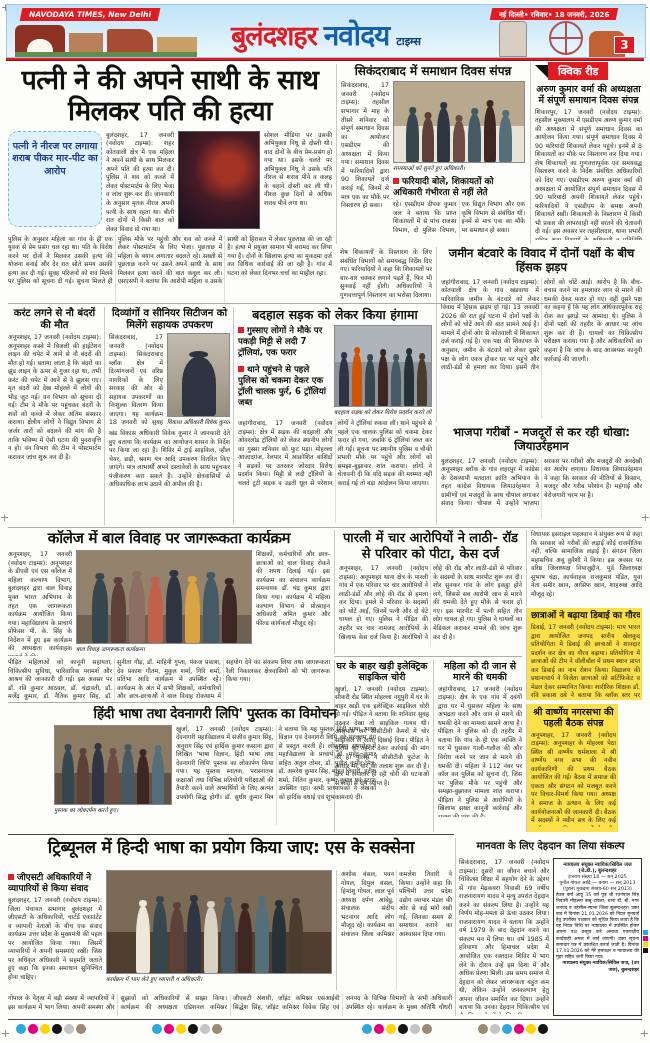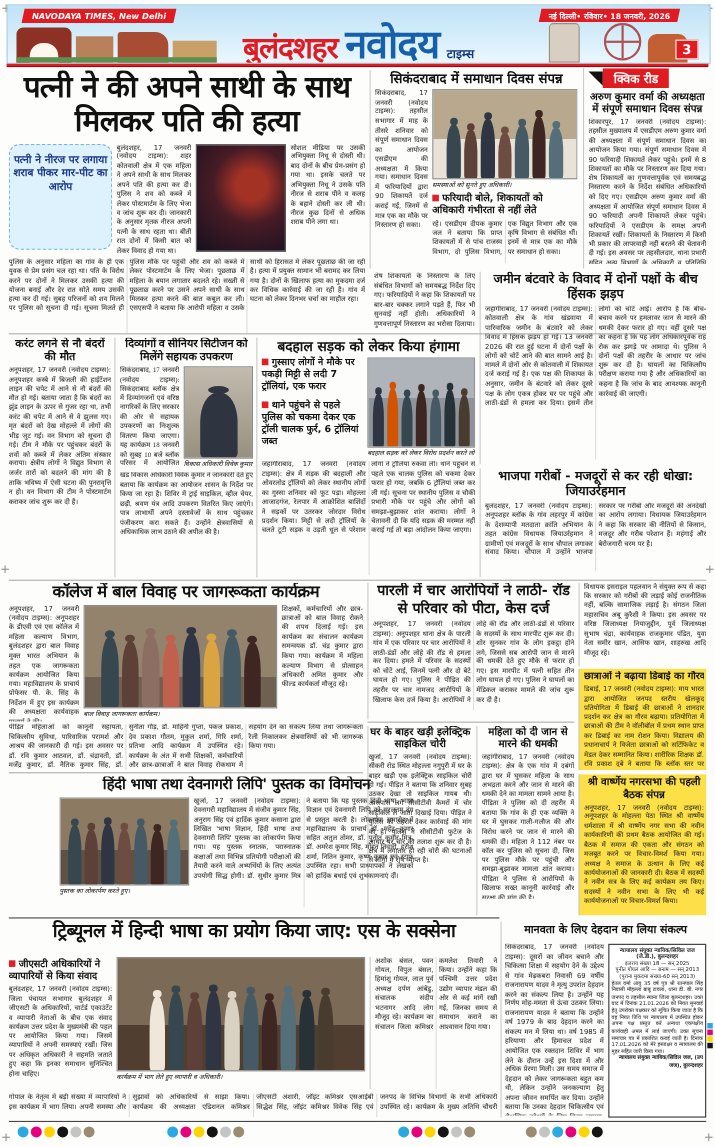--- a/index.html
+++ b/index.html
@@ -48,21 +48,21 @@
   .masthead{left:6px;top:4px;width:638px;height:52px;background:linear-gradient(#bfe2f6,#eaf7fe);
             border:1px solid #9fc9e2;overflow:hidden;}
   .ribbon{position:absolute;background:#e01b22;color:#fff;font-weight:700;display:flex;align-items:center;
           padding:0 8px;transform:skewX(-12deg);}
   .ribbon span{transform:skewX(12deg);display:block;}
   .rib-l{left:14px;top:3px;height:13px;font-size:7.5px;font-style:italic;}
   .rib-r{right:28px;top:3px;height:12px;font-size:7px;}
   .np-title{position:absolute;left:0;right:0;top:10px;display:flex;justify-content:center;
             align-items:baseline;gap:7px;}
   .t-city{color:#e01b22;font-size:27px;font-weight:800;letter-spacing:-1px;}
-  .t-brand{color:#1660ab;font-size:36px;font-weight:800;letter-spacing:-1px;}
+  .t-brand{color:#1660ab;font-size:28px;font-weight:800;letter-spacing:-1px;}
   .t-suffix{color:#123a77;font-size:11px;font-weight:700;}
   .pagenum{position:absolute;right:10px;bottom:3px;width:19px;height:16px;background:#e01b22;color:#fff;
            font-size:12px;font-weight:800;display:flex;align-items:center;justify-content:center;border:1px solid #fff;}
   .bld{position:absolute;bottom:0;}
   .redrule{left:6px;top:58px;width:638px;height:0;border-top:2.5px solid #e01b22;border-bottom:1px solid #8c1116;}
   
   .qr-tab{display:flex;align-items:center;margin-bottom:3px;}
   .qr-tri{width:0;height:0;border-top:13px solid #111;border-left:13px solid transparent;}
   .qr-label{background:#e01b22;color:#fff;font-weight:800;font-size:11px;padding:1px 10px 2px 10px;}
   
@@ -174,21 +174,21 @@
     <div class="body cols2" style="height:140px;">जहांगीराबाद, 17 जनवरी (नवोदय टाइम्स): कोतवाली क्षेत्र के गांव खंडवाया में पारिवारिक जमीन के बंटवारे को लेकर विवाद में हिंसक झड़प हो गई। 13 जनवरी 2026 की रात हुई घटना में दोनों पक्षों के लोगों को चोटें आने की बात सामने आई है। मामले में दोनों ओर से कोतवाली में शिकायत दर्ज कराई गई है। एक पक्ष की शिकायत के अनुसार, जमीन के बंटवारे को लेकर दूसरे पक्ष के लोग एकत्र होकर घर पर पहुंचे और लाठी-डंडों से हमला कर दिया। इसमें तीन लोगों को चोटें आईं। आरोप है कि बीच-बचाव करने पर हमलावर जान से मारने की धमकी देकर फरार हो गए। वहीं दूसरे पक्ष का कहना है कि यह लोग अधिकारपूर्वक राह रोक कर झगड़े पर आमादा थे। पुलिस ने दोनों पक्षों की तहरीर के आधार पर जांच शुरू कर दी है। घायलों का चिकित्सीय परीक्षण कराया गया है और अधिकारियों का कहना है कि जांच के बाद आवश्यक कानूनी कार्रवाई की जाएगी।</div>
   </section>
 
   <div class="hr" style="left:8px;top:303px;width:634px;"></div>
 
   <section class="abs art" style="left:8px;top:307px;width:93px;height:218px;">
     <h3 class="hl-sm" style="text-align:center;">करंट लगने से नौ बंदरों की मौत</h3>
     <div class="body" style="height:188px;">अनूपशहर, 17 जनवरी (नवोदय टाइम्स): अनूपशहर कस्बे में बिजली की हाईटेंशन लाइन की चपेट में आने से नौ बंदरों की मौत हो गई। बताया जाता है कि बंदरों का झुंड लाइन के ऊपर से गुजर रहा था, तभी करंट की चपेट में आने से वे झुलस गए। मृत बंदरों को देख मोहल्ले में लोगों की भीड़ जुट गई। वन विभाग को सूचना दी गई। टीम ने मौके पर पहुंचकर बंदरों के शवों को कब्जे में लेकर अंतिम संस्कार कराया। क्षेत्रीय लोगों ने विद्युत विभाग से जर्जर तारों को बदलने की मांग की है ताकि भविष्य में ऐसी घटना की पुनरावृत्ति न हो। वन विभाग की टीम ने पोस्टमार्टम कराकर जांच शुरू कर दी है।</div>
   </section>
 
-  <section class="abs art rl" style="left:104px;top:307px;width:126px;height:218px;padding-left:4px;box-sizing:border-box;font-family:Liberation Serif, serif;">
+  <section class="abs art rl" style="left:104px;top:307px;width:126px;height:218px;padding-left:4px;box-sizing:border-box;">
     <h3 class="hl-sm" style="text-align:center;">दिव्यांगों व सीनियर सिटीजन को मिलेंगे सहायक उपकरण</h3>
     <div class="row">
       <div class="body" style="width:54px;flex:0 0 54px;height:92px;">सिकंदराबाद, 17 जनवरी (नवोदय टाइम्स): सिकंदराबाद ब्लॉक क्षेत्र में दिव्यांगजनों एवं वरिष्ठ नागरिकों के लिए सरकार की ओर से सहायक उपकरणों का निःशुल्क वितरण किया जाएगा। यह कार्यक्रम 18 जनवरी को सुबह 10 बजे ब्लॉक परिसर में आयोजित होगा।</div>
       <div class="stack f">
         <div class="photo ph-portrait" style="height:84px;">
           <i class="p" style="width:34px;height:72%;background:#2e3440;"></i>
         </div>
         <div class="cap">विकास अधिकारी विवेक कुमार।</div>
       </div>
     </div>
@@ -263,21 +263,21 @@
   <section class="abs art rl" style="left:334px;top:660px;width:95px;height:172px;padding-left:0;box-sizing:border-box;">
     <h3 class="hl-xs">घर के बाहर खड़ी इलेक्ट्रिक साइकिल चोरी</h3>
     <div class="body" style="height:138px;">खुर्जा, 17 जनवरी (नवोदय टाइम्स): सीकरी रोड स्थित मोहल्ला नगुपुरी में घर के बाहर खड़ी एक इलेक्ट्रिक साइकिल चोरी हो गई। पीड़ित ने बताया कि शनिवार सुबह उठकर देखा तो साइकिल गायब थी। आसपास लगे सीसीटीवी कैमरों में चोर साइकिल ले जाता दिखाई दिया। पीड़ित ने पुलिस को तहरीर देकर कार्रवाई की मांग की है। पुलिस ने सीसीटीवी फुटेज के आधार पर चोर की तलाश शुरू कर दी है। क्षेत्र में लगातार हो रही चोरी की घटनाओं से लोगों में रोष व्याप्त है।</div>
   </section>
 
   <section class="abs art rl" style="left:433px;top:660px;width:89px;height:172px;padding-left:4px;box-sizing:border-box;">
     <h3 class="hl-xs">महिला को दी जान से मारने की धमकी</h3>
     <div class="body" style="height:132px;">जहांगीराबाद, 17 जनवरी (नवोदय टाइम्स): क्षेत्र के एक गांव में दबंगों द्वारा घर में घुसकर महिला के साथ अभद्रता करने और जान से मारने की धमकी देने का मामला सामने आया है। पीड़िता ने पुलिस को दी तहरीर में बताया कि गांव के ही एक व्यक्ति ने घर में घुसकर गाली-गलौज की और विरोध करने पर जान से मारने की धमकी दी। महिला ने 112 नंबर पर कॉल कर पुलिस को सूचना दी, जिस पर पुलिस मौके पर पहुंची और समझा-बुझाकर मामला शांत कराया। पीड़िता ने पुलिस से आरोपियों के खिलाफ सख्त कानूनी कार्रवाई और सुरक्षा की मांग की है।</div>
   </section>
 
-  <section class="abs art rl yellow" style="left:526px;top:704px;width:116px;height:128px;padding:2px 2px 0 4px;box-sizing:border-box;">
+  <section class="abs art rl yellow" style="left:526px;top:704px;width:92px;height:128px;padding:2px 2px 0 4px;box-sizing:border-box;">
     <h3 class="hl-xs">श्री वार्ष्णेय नगरसभा की पहली बैठक संपन्न</h3>
     <div class="body" style="height:96px;">अनूपशहर, 17 जनवरी (नवोदय टाइम्स): अनूपशहर के मोहल्ला पेठा स्थित श्री वार्ष्णेय धर्मशाला में श्री वार्ष्णेय नगर सभा की नवीन कार्यकारिणी की प्रथम बैठक आयोजित की गई। बैठक में समाज की एकता और संगठन को मजबूत करने पर विचार-विमर्श किया गया। अध्यक्ष ने समाज के उत्थान के लिए कई कार्ययोजनाओं की जानकारी दी। बैठक में सदस्यों ने नवीन सत्र के लिए कई कार्यक्रम तय किए। सदस्यों ने नवीन सभा के लिए भी कई कार्ययोजनाओं पर विचार-विमर्श किया।</div>
   </section>
 
   <div class="hr" style="left:8px;top:702px;width:322px;"></div>
   <section class="abs art" style="left:8px;top:706px;width:322px;height:126px;margin-left:46px;">
     <h2 class="hl-lg" style="font-size:13.5px;">हिंदी भाषा तथा देवनागरी लिपि' पुस्तक का विमोचन</h2>
     <div class="row">
       <div class="stack" style="width:118px;flex:0 0 118px;">
         <div class="photo ph-books" style="height:80px;">

